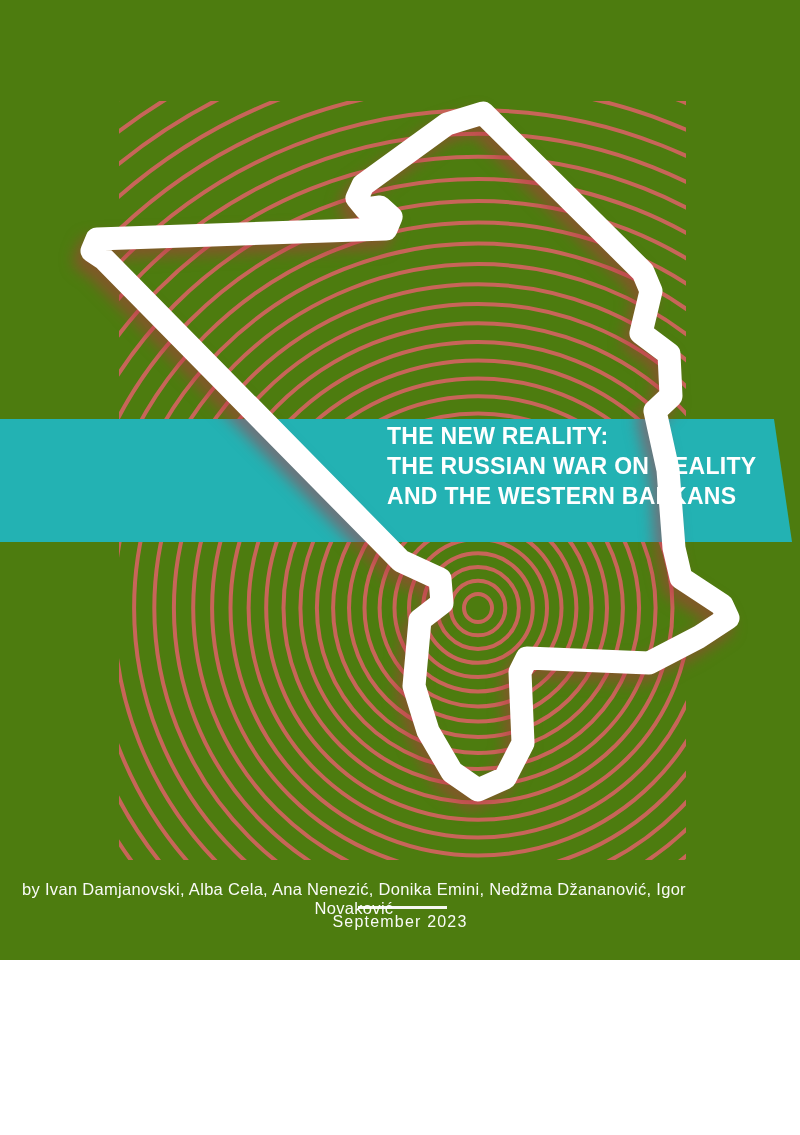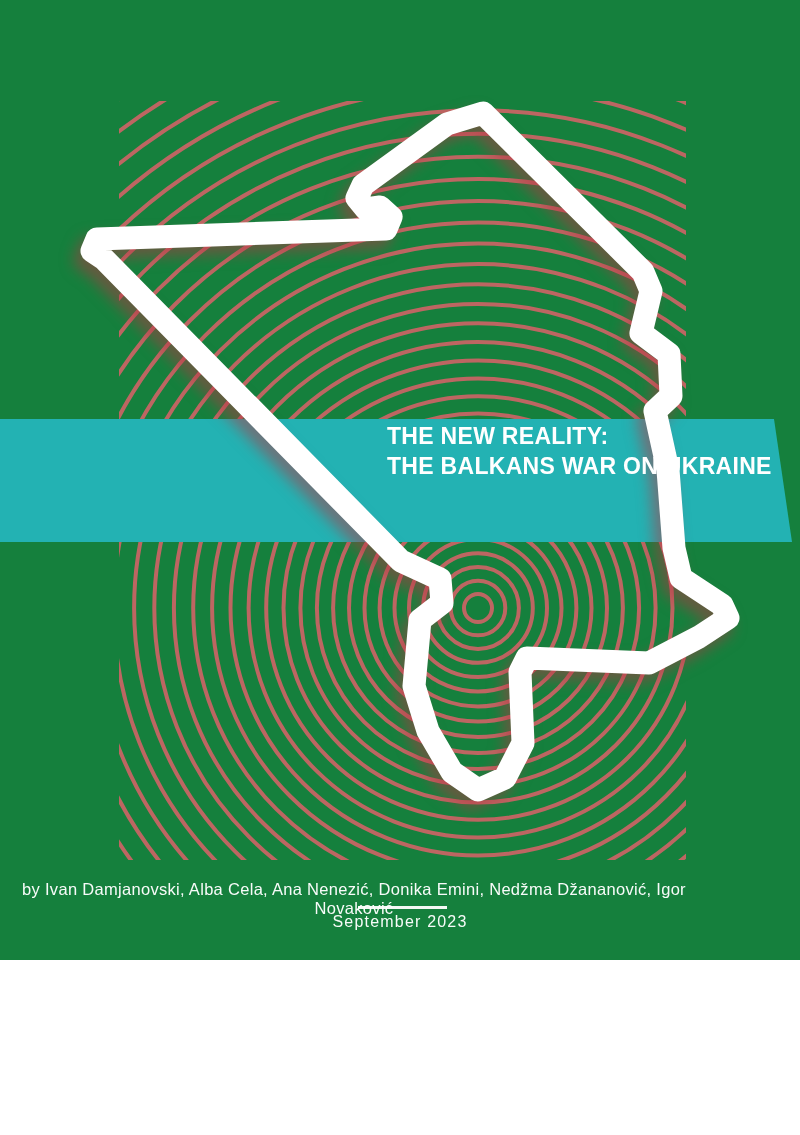--- a/index.html
+++ b/index.html
@@ -1,19 +1,19 @@
 <!DOCTYPE html>
 <html><head>
 <meta charset="utf-8">
 <style>
   html,body { margin:0; padding:0; background:#888; }
   * { box-sizing:border-box; }
   .page {
     position:relative; width:800px; height:1135px; margin:0 auto;
-    background:#15803d; overflow:hidden;
+    background:#4d7c0f; overflow:hidden;
     font-family:"Liberation Sans", sans-serif;
   }
   svg.layer { position:absolute; left:0; top:0; width:800px; height:1135px; display:block; }
   #rings circle { fill:none; stroke:#e75f6c; stroke-width:4; opacity:.8; }
 
   .band {
     position:absolute; left:0; top:419px; width:800px; height:123px;
     background:#23b2b3;
     clip-path:polygon(0 0, 774px 0, 792px 100%, 0 100%);
     box-shadow:0 5px 10px rgba(180,60,70,.25);
@@ -102,21 +102,22 @@
       M 447 124 L 483 113 L 643 272 L 651 291 L 641 333 L 669 354 L 671 396
       L 655 411 L 668 470 L 674 548 L 681 578 L 722 605 L 728 618 L 699 637
       L 649 663 L 527 658 L 520 672 L 523 743 L 505 778 L 478 790 L 452 772
       L 428 731 L 414 686 L 418 642 L 420 620 L 442 603 L 440 579 L 401 561
       L 104 259 L 92 251 L 97 239 L 386 229 L 391 217 L 380 207 L 366 209
       L 357 198 L 363 185 Z"></path>
   </svg>
 
   <div class="title-block">
     <div>THE NEW REALITY:</div>
-    <div>THE BALKANS WAR ON UKRAINE</div>
+    <div>THE RUSSIAN WAR ON REALITY</div>
+    <div>AND THE WESTERN BALKANS</div>
   </div>
 
   <div class="byline">by Ivan Damjanovski, Alba Cela, Ana Nenezić, Donika Emini, Nedžma Džananović, Igor Novaković</div>
   <div class="byline-divider"></div>
   <div class="date">September 2023</div>
 
   <div class="footer">
     
     
     

